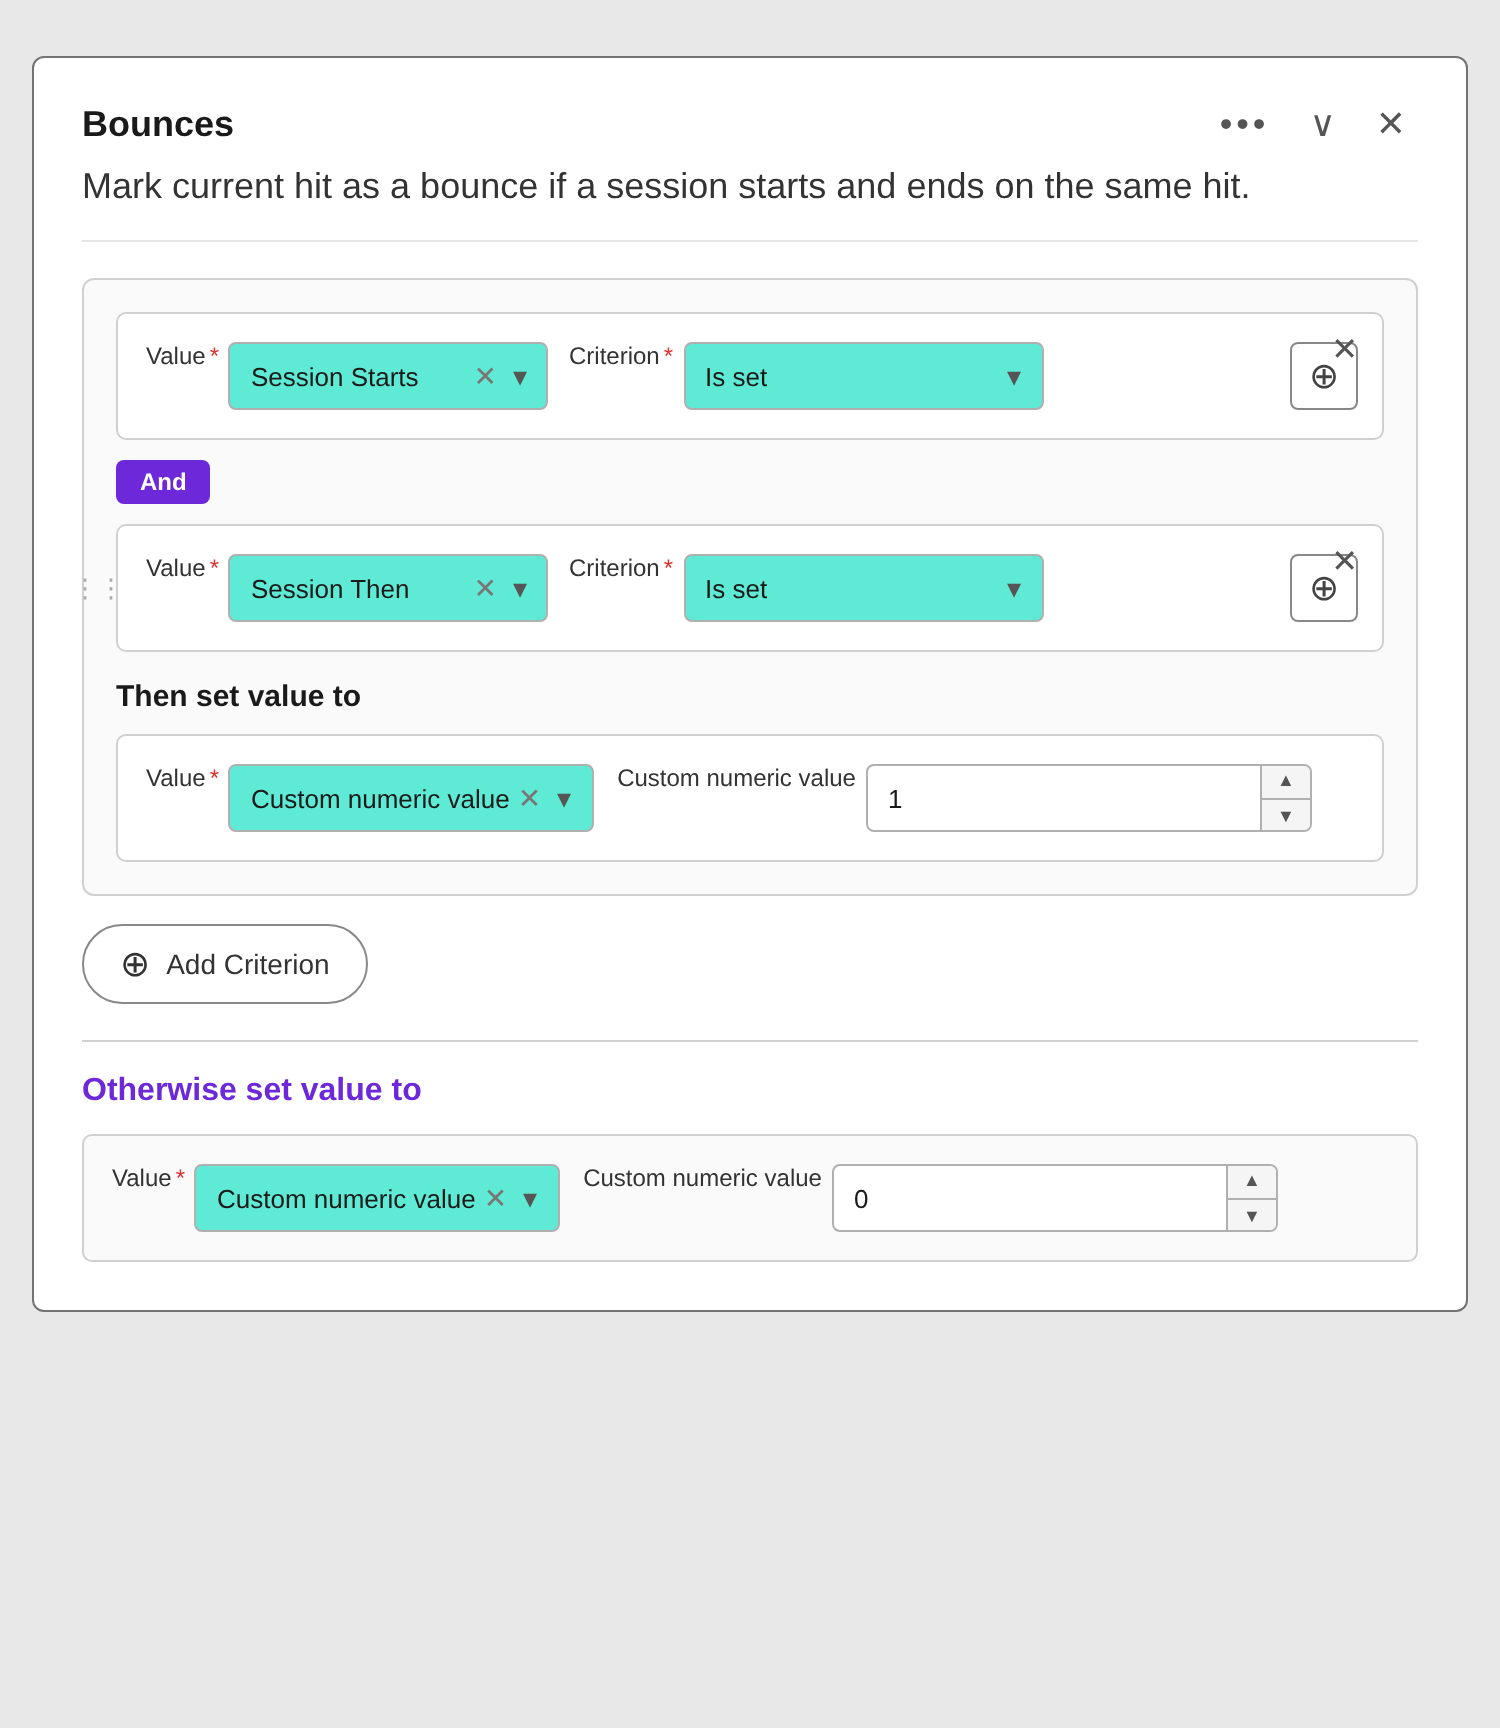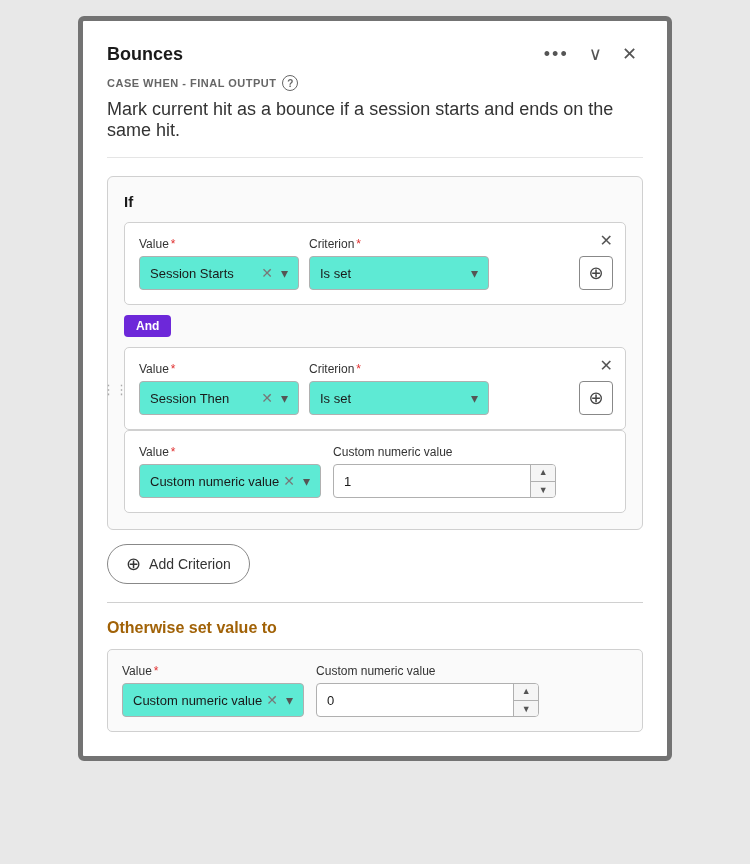--- a/index.html
+++ b/index.html
@@ -7,25 +7,26 @@
       background: #e8e8e8;
       font-family: -apple-system, BlinkMacSystemFont, 'Segoe UI', Arial, sans-serif;
       display: flex;
       justify-content: center;
       align-items: flex-start;
       min-height: 864px;
       padding: 16px;
     }
     .panel {
       background: #fff;
-      border: 5px solid #737373;
+      border: 1px solid #737373;
       border-radius: 6px;
-      width: 594px;
+      width: 718px;
       padding: 20px 24px 24px 24px;
       position: relative;
+      margin-top: 12px;
     }
     .panel-header {
       display: flex;
       align-items: center;
       justify-content: space-between;
       margin-bottom: 8px;
     }
     .panel-title {
       font-size: 18px;
       font-weight: 700;
@@ -119,21 +120,21 @@
       right: 10px;
       background: none;
       border: none;
       font-size: 16px;
       color: #555;
       cursor: pointer;
       padding: 0 2px;
     }
     .field-group {
       display: flex;
-      flex-direction: column;
+      flex-direction: row;
       gap: 5px;
     }
     .field-label {
       font-size: 12px;
       color: #333;
       font-weight: 500;
     }
     .field-label .required {
       color: #e03030;
       margin-left: 2px;
@@ -271,21 +272,21 @@
       font-weight: 500;
     }
     .divider {
       border: none;
       border-top: 1px solid #d0d0d0;
       margin: 4px 0 16px 0;
     }
     .otherwise-label {
       font-size: 16px;
       font-weight: 700;
-      color: #a16207;
+      color: #6d28d9;
       margin-bottom: 12px;
     }
     .otherwise-row {
       border: 1px solid #d0d0d0;
       border-radius: 5px;
       background: #fafafa;
       padding: 14px;
     }
     .row-fields {
       display: flex;
@@ -307,31 +308,24 @@
       </button>
       <button class="icon-btn">
         <span>∨</span>
       </button>
       <button class="icon-btn">
         <span>✕</span>
       </button>
     </div>
   </div>
 
-  <div class="case-when-label">
-    <span>CASE WHEN - FINAL OUTPUT</span>
-    <span class="help-icon">
-      <span>?</span>
-    </span>
-  </div>
 
   <div class="description">Mark current hit as a bounce if a session starts and ends on the same hit.</div>
 
   <div class="condition-block">
-    <div class="condition-block-label">If</div>
 
     
     <div class="if-row">
       <div class="value-criterion-row">
         <button class="close-row-btn">
           <span>✕</span>
         </button>
 
         <div class="field-group">
           <div class="field-label">
@@ -392,20 +386,21 @@
           </div>
         </div>
 
         <button class="add-icon-btn">
           <span>⊕</span>
         </button>
       </div>
     </div>
 
     
+    <div class="then-set-label">Then set value to</div>
 
     <div class="then-row">
       <div class="row-fields">
 
         <div class="field-group">
           <div class="field-label">
             <span>Value</span><span class="required">*</span>
           </div>
           <div class="select-wrapper">
             <span class="select-value">Custom numeric value</span>

